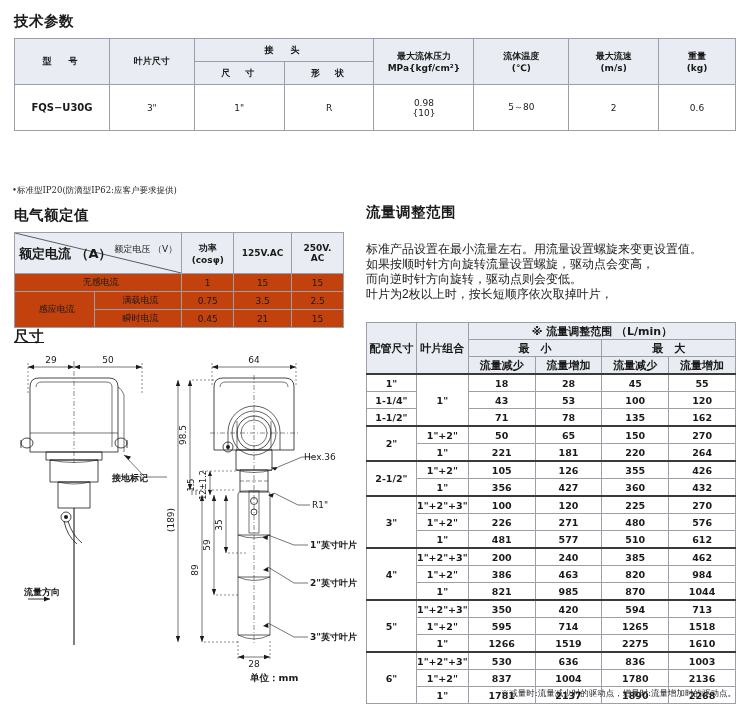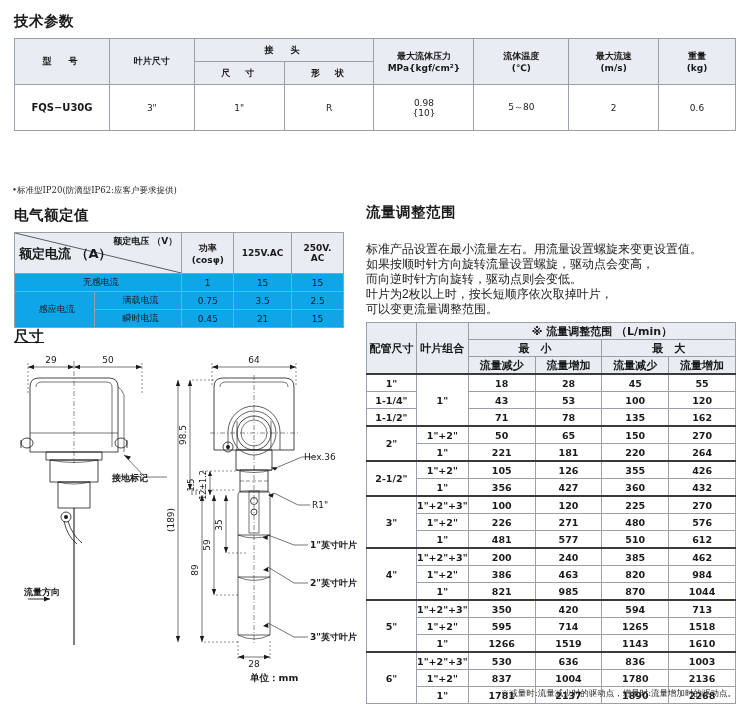--- a/index.html
+++ b/index.html
@@ -56,33 +56,33 @@
     position: absolute;
     font-size: 8.5px;
     color: #2b2b2b;
     font-family: "DejaVu Serif", "Liberation Serif", serif;
   }
 
   
   #elec-wrap { position: absolute; left: 14px; top: 232px; width: 330px; }
   #elec-table { width: 330px; }
   #elec-table td { height: 17px; font-size: 9px; }
-  #elec-table tbody td { background: #0ea5e9; }
+  #elec-table tbody td { background: #c2410c; }
   .diag-cell {
     position: relative;
     background: #e9edf3;
     height: 40px !important;
     padding: 0 !important;
     overflow: hidden;
   }
   .diag-cell .dline {
     position: absolute; left: 0; top: 0; width: 100%; height: 100%;
   }
   .diag-cell .tl {
-    position: absolute; right: 4px; top: 2px; font-size: 9px; font-weight: bold;
+    position: absolute; right: 4px; top: 10px; font-size: 9px; font-weight: normal;
   }
   .diag-cell .bl {
     position: absolute; left: 4px; bottom: 10px; font-size: 13px; font-weight: bold;
   }
   td.lbl-left { text-align: left; padding-left: 5px !important; font-weight: bold; }
   td.hdr-b { background: #e9edf3; font-weight: bold; }
 
   
   #flow-title { position: absolute; left: 366px; top: 203px; }
   #flow-desc {
@@ -237,21 +237,20 @@
     </table>
   </div>
 
   <h2 class="section-title" id="flow-title">流量调整范围</h2>
 
   <div id="flow-desc">
     <div>标准产品设置在最小流量左右。用流量设置螺旋来变更设置值。</div>
     <div>如果按顺时针方向旋转流量设置螺旋，驱动点会变高，</div>
     <div>而向逆时针方向旋转，驱动点则会变低。</div>
     <div>叶片为2枚以上时，按长短顺序依次取掉叶片，</div>
-    <div>可以变更流量调整范围。</div>
   </div>
 
   <table class="dt" id="flow-table">
     <colgroup>
       <col style="width:50px">
         <col style="width:52px">
         <col style="width:67px">
       <col style="width:67px">
         <col style="width:67px">
         <col style="width:67px">
@@ -382,21 +381,21 @@
           <td class="vane" rowspan="1">1"+2"</td>
           <td>595</td>
           <td>714</td>
           <td>1265</td>
           <td>1518</td>
         </tr>
         <tr>
           <td class="vane" rowspan="1">1"</td>
           <td>1266</td>
           <td>1519</td>
-          <td>1143</td>
+          <td>2275</td>
           <td>1610</td>
         </tr>
         <tr class="grp-top">
           <td class="pipe" rowspan="3">6"</td>
           <td class="vane" rowspan="1">1"+2"+3"</td>
           <td>530</td>
           <td>636</td>
           <td>836</td>
           <td>1003</td>
         </tr>

